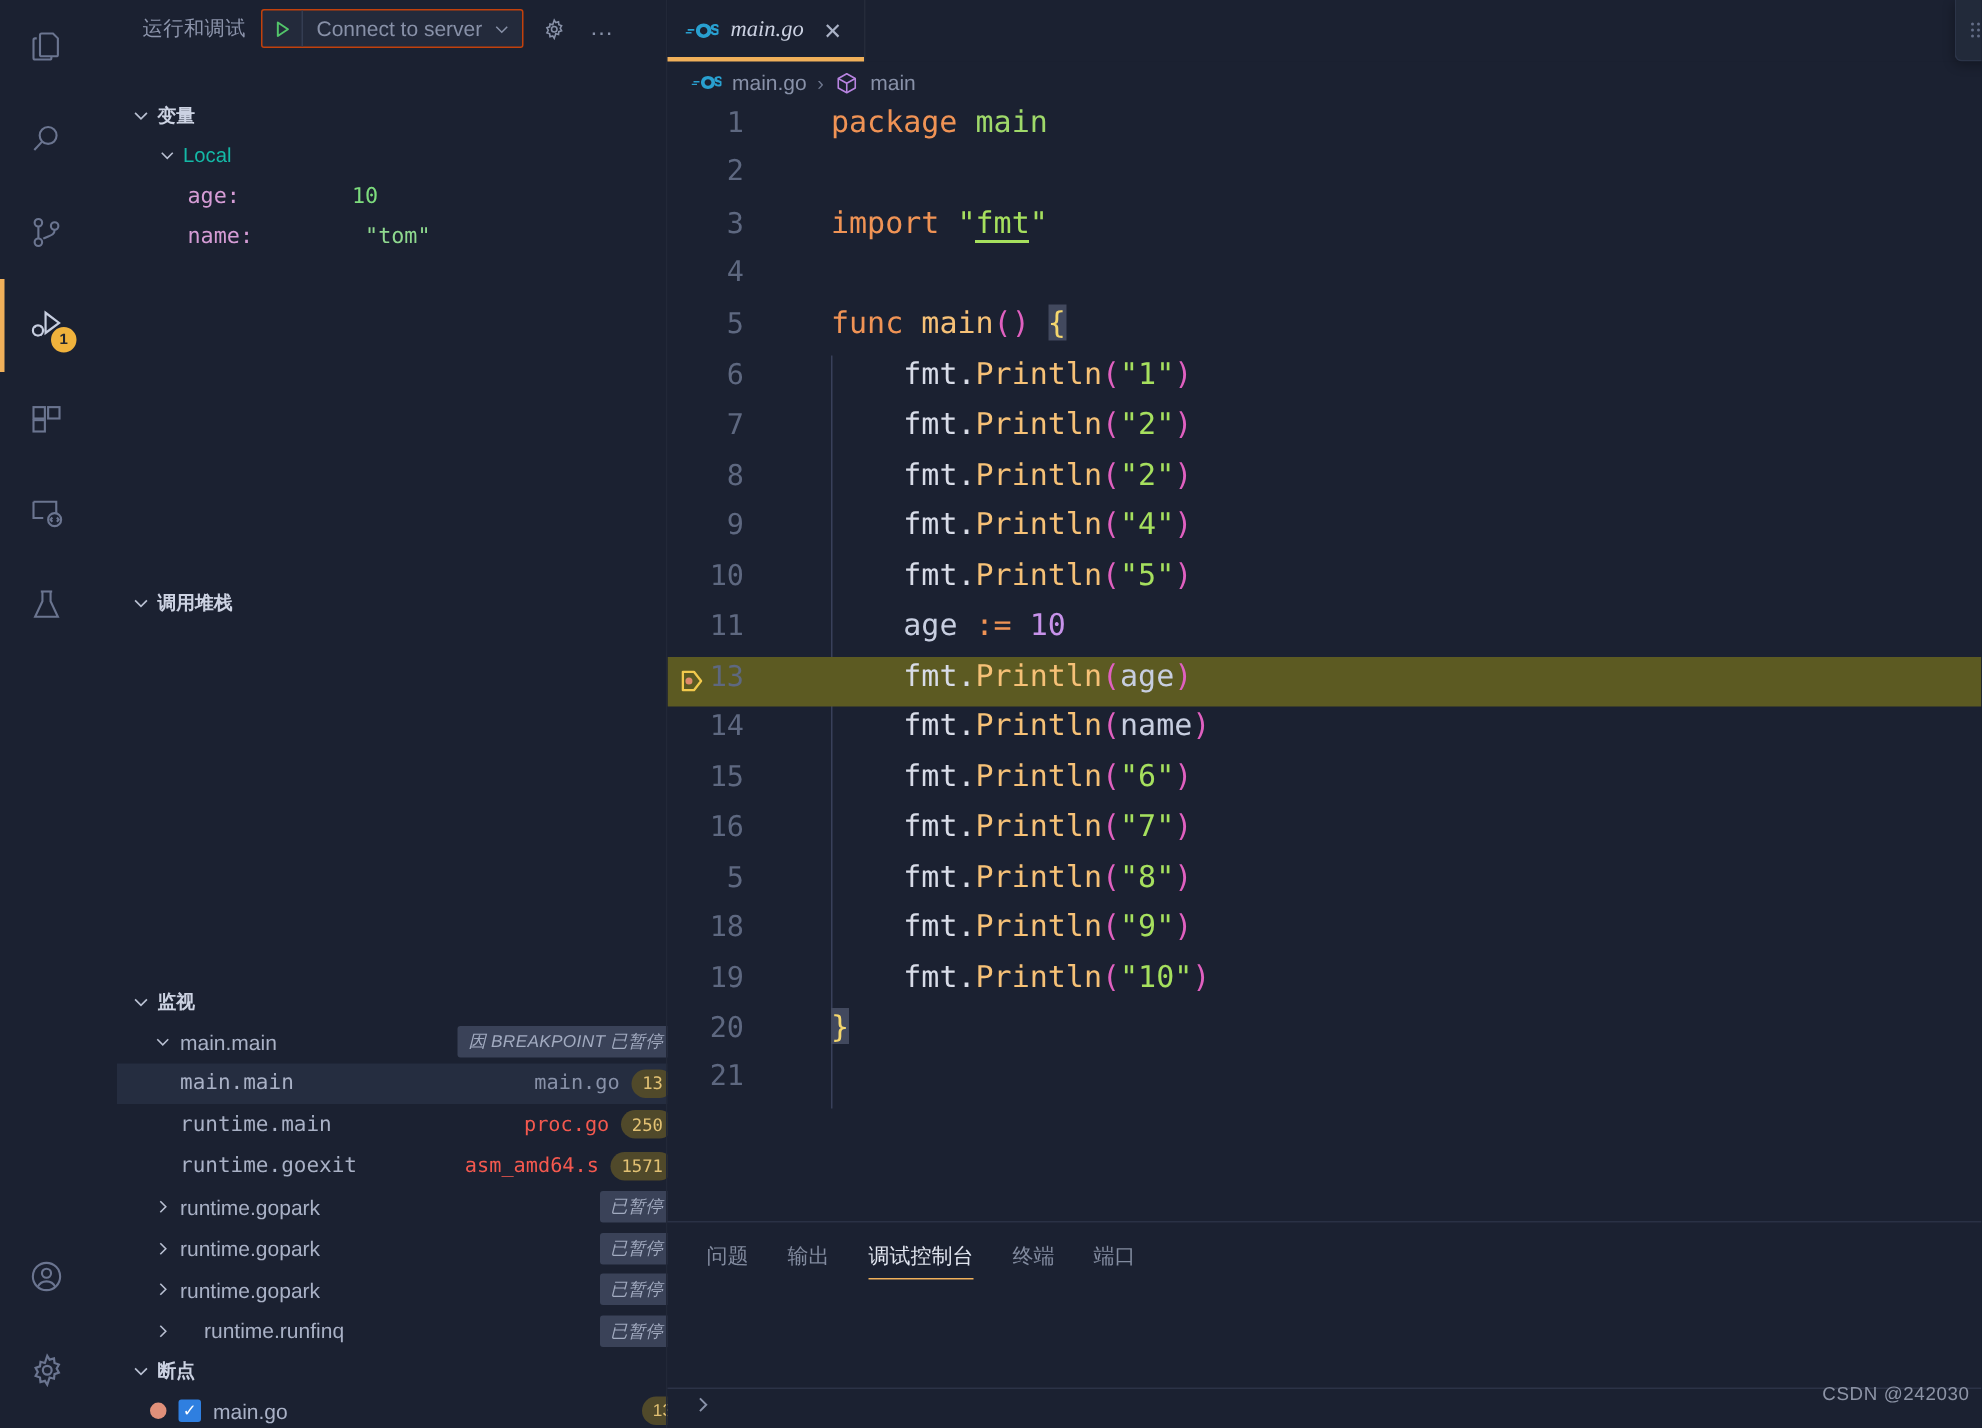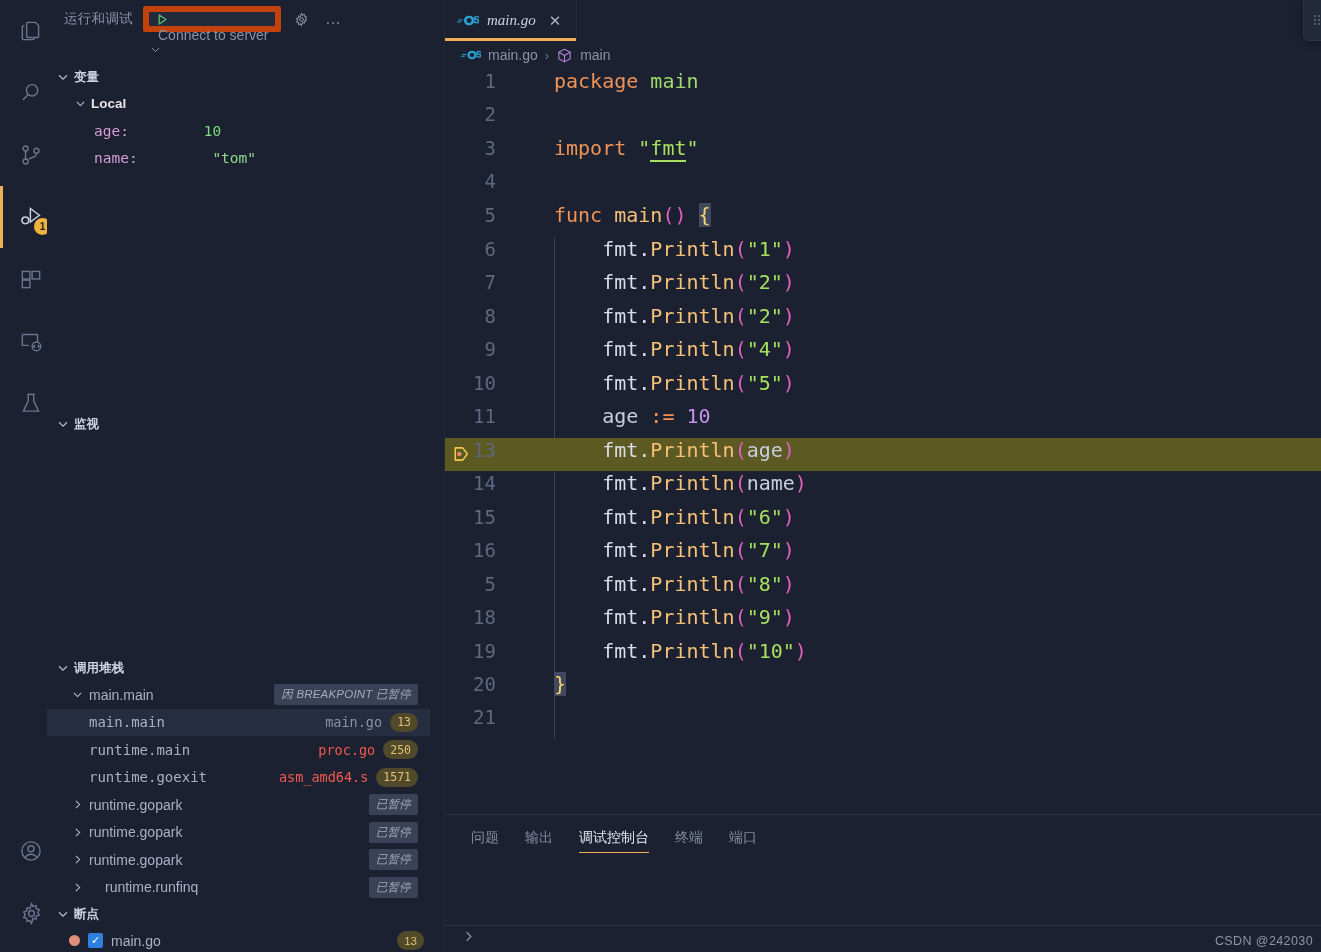--- a/index.html
+++ b/index.html
@@ -39,41 +39,40 @@
     min-width: 17px; height: 17px; border-radius: 9px;
     background: #f0b23c; color: #22262f;
     font-size: 10px; font-weight: bold;
     display: flex; align-items: center; justify-content: center;
     padding: 0 4px;
   }
   .ab-spacer { flex: 1; }
 
   
   .sidebar {
-    position: absolute; left: 47px; top: 0;
+    position: absolute; left: 78px; top: 0;
     width: 383px; height: 800px;
     background: #1b2131;
   }
   .sb-header {
     height: 38px;
     display: flex; align-items: center;
     padding-left: 17px;
     gap: 10px;
   }
   .sb-title {
     font-size: 13.5px; color: #8c94ab;
     letter-spacing: .3px;
   }
   .launch-box {
-    display: flex; 
+    display: flex; align-items: center;
     height: 26px;
-    border: 6px solid #c2410c;
+    border: 1px solid #c2410c;
     border-radius: 2px;
     background: #232a3b;
-    flex-direction: column;
   }
   .launch-play {
     width: 26px; height: 24px;
     display: flex; align-items: center; justify-content: center;
   }
   .launch-sep { width: 1px; height: 24px; background: #343d52; }
   .launch-label {
     padding: 0 6px 0 9px;
     font-size: 14px; color: #8891a8;
     white-space: nowrap;
@@ -98,21 +97,21 @@
   .chev { display: inline-flex; width: 16px; height: 16px; align-items: center; justify-content: center; color: #b9c0d2; }
 
   .tree-row {
     display: flex; align-items: center;
     height: 27px;
     font-size: 14px;
     color: #b9c0d2;
     position: relative;
   }
 
-  .var-local { padding-left: 25px; font-weight: bold; font-size: 13.5px; color: #e5e5e5; display: flex; align-items: center; gap: 3px; }
+  .var-local { padding-left: 25px; font-weight: normal; font-size: 13.5px; color: #14b8a6; display: flex; align-items: center; gap: 3px; }
   .var-item { padding-left: 47px; font-family: "DejaVu Sans Mono", monospace; font-size: 14.5px; gap: 33px; }
   .var-key { color: #d59cd5; }
   .var-num { color: #7ddc7d; }
   .var-str { color: #8fd98f; }
 
   
   .cs-row {
     display: flex; align-items: center;
     height: 27.5px;
     font-size: 14px;
@@ -262,21 +261,21 @@
     height: 1.5px; background: #f0b05a;
   }
   .repl-divider { position: absolute; left: 0; right: 0; top: 110px; height: 1px; background: #2c3347; }
   .repl-prompt {
     position: absolute; left: 16px; top: 114px;
     color: #8891a8; font-size: 16px;
     display: flex; align-items: center;
   }
 
   .watermark {
-    position: absolute; right: 8px; bottom: 4px;
+    position: absolute; right: 8px; bottom: 16px;
     font-size: 12.5px; color: #8d94a6;
     letter-spacing: .4px;
   }
   .sb-right-border { position: absolute; left: 444px; top: 0; width: 1px; height: 952px; background: #222838; }
 </style>
 </head>
 <body>
 
 <div id="app">
 
@@ -426,36 +425,36 @@
       <span class="var-key">age:</span>
       <span>&nbsp;</span>
       <span class="var-num">10</span>
     </div>
     <div class="tree-row var-item">
       <span class="var-key">name:</span>
       <span>&nbsp;</span>
       <span class="var-str">"tom"</span>
     </div>
 
-    <div class="sect-head" style="margin-top:240px">
+    <div class="sect-head" style="margin-top:218px">
       <span class="chev">
         <svg width="14" height="14" viewBox="0 0 16 16" fill="none" stroke="currentColor" stroke-width="1.3">
             <path d="M3.5 6l4.5 4.5L12.5 6"></path>
           </svg>
       </span>
-      <span>监视</span>
-    </div>
-
-    <div class="sect-head" style="margin-top:218px">
+      <span>调用堆栈</span>
+    </div>
+
+    <div class="sect-head" style="margin-top:240px">
       <span class="chev">
         <svg width="14" height="14" viewBox="0 0 16 16" fill="none" stroke="currentColor" stroke-width="1.3">
             <path d="M3.5 6l4.5 4.5L12.5 6"></path>
           </svg>
       </span>
-      <span>调用堆栈</span>
+      <span>监视</span>
     </div>
 
     <div class="cs-row cs-indent-1">
       <span class="chev">
         <svg width="13" height="13" viewBox="0 0 16 16" fill="none" stroke="currentColor" stroke-width="1.3">
             <path d="M3.5 6l4.5 4.5L12.5 6"></path>
           </svg>
       </span>
       <span class="cs-name" style="margin-left:4px">main.main</span>
       <span class="cs-spacer"></span>

